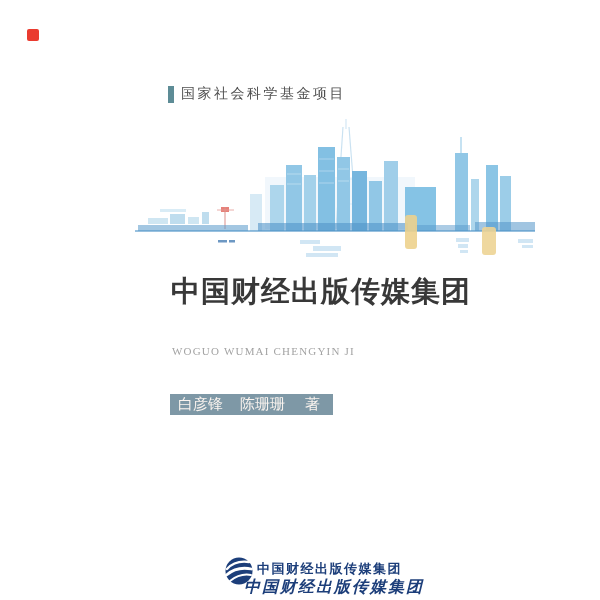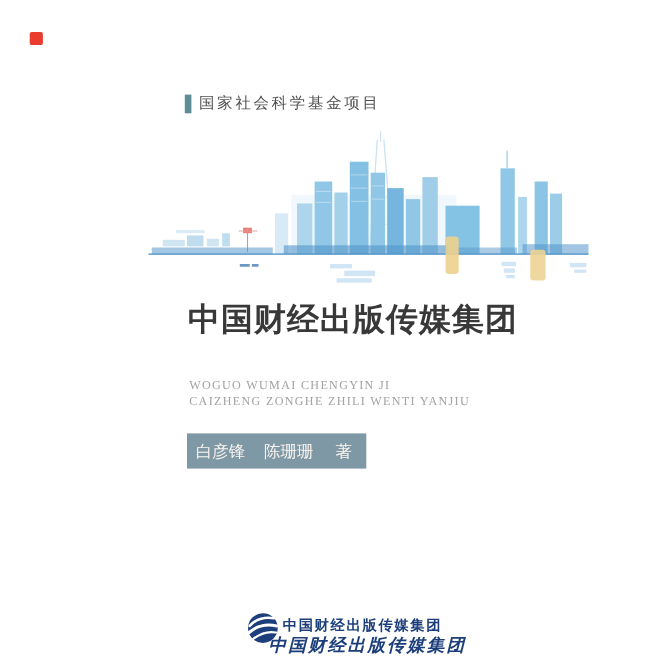--- a/index.html
+++ b/index.html
@@ -25,21 +25,21 @@
     position:absolute;left:171px;top:250px;
     font-size:29px;line-height:35px;font-weight:bold;
     color:var(--title_text,#383838);letter-spacing:1px;white-space:nowrap;
   }
   .pinyin{
     position:absolute;left:172px;top:320px;
     font-size:11px;line-height:14px;color:var(--pinyin_text,#a3a3a3);
     letter-spacing:1.2px;white-space:nowrap;
   }
   .authors{
-    position:absolute;left:170px;top:370px;width:163px;height:32px;
+    position:absolute;left:170px;top:370px;width:163px;height:21px;
     background:var(--author_bar_bg,#7e98a6);
     display:flex;align-items:center;box-sizing:border-box;padding:0 0 0 8px;
     font-size:15px;color:var(--author_bar_text,#faf4ef);white-space:nowrap;
   }
   .authors .name2{margin-left:17px;}
   .authors .role{margin-left:20px;}
   .publisher{position:absolute;left:0;top:531px;width:516px;height:45px;}
   .pub-logo{position:absolute;left:225px;top:2px;width:28px;height:28px;}
   .pub-group{
     position:absolute;left:257px;top:5px;
@@ -137,21 +137,20 @@
       </g>
     </g>
   </svg>
 
   <div class="title">
     <div>中国财经出版传媒集团</div>
   </div>
 
   <div class="pinyin">
     <div>WOGUO WUMAI CHENGYIN JI</div>
-    <div>CAIZHENG ZONGHE ZHILI WENTI YANJIU</div>
   </div>
 
   <div class="authors">
     <span class="name1">白彦锋</span>
     <span class="name2">陈珊珊</span>
     <span class="role">著</span>
   </div>
 
   <div class="publisher">
     <svg class="pub-logo" viewBox="0 0 28 28" xmlns="http://www.w3.org/2000/svg" aria-hidden="true">

